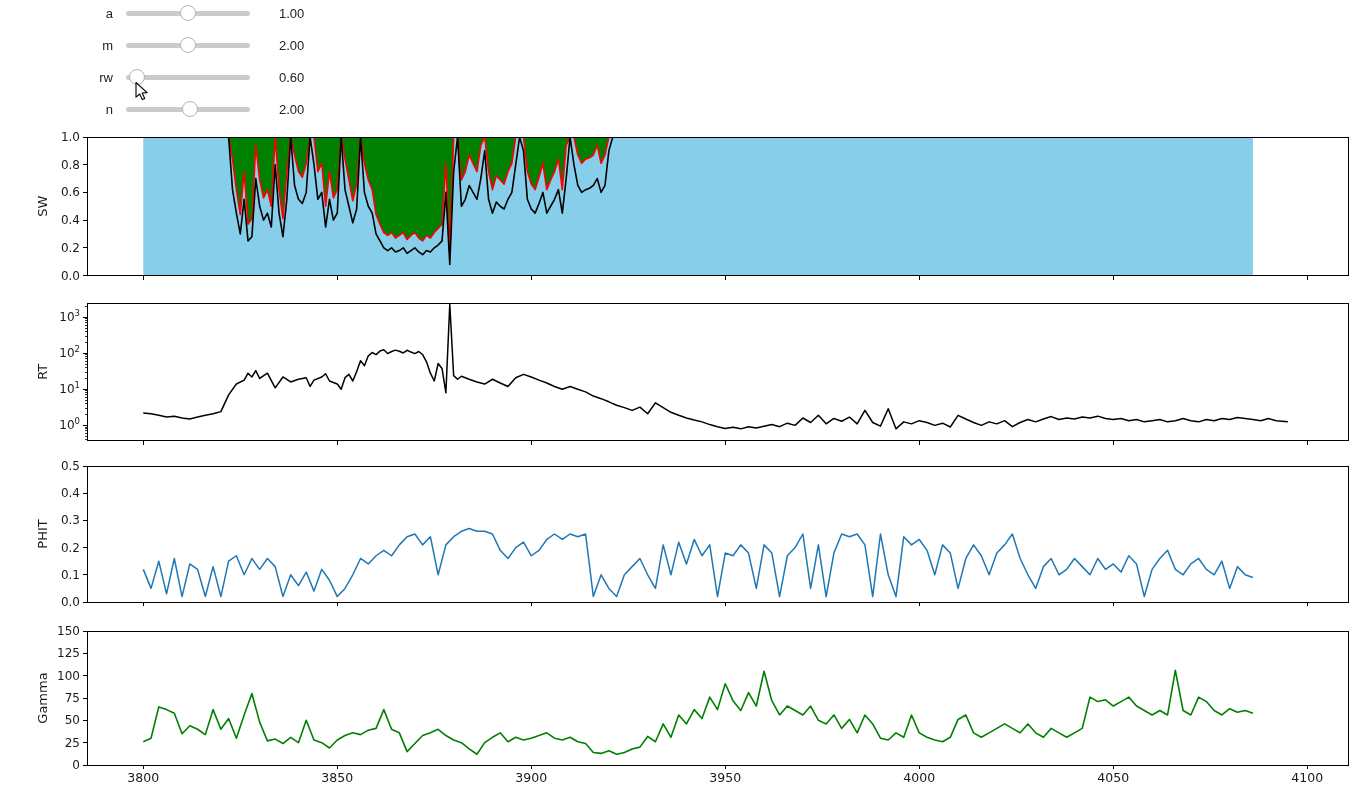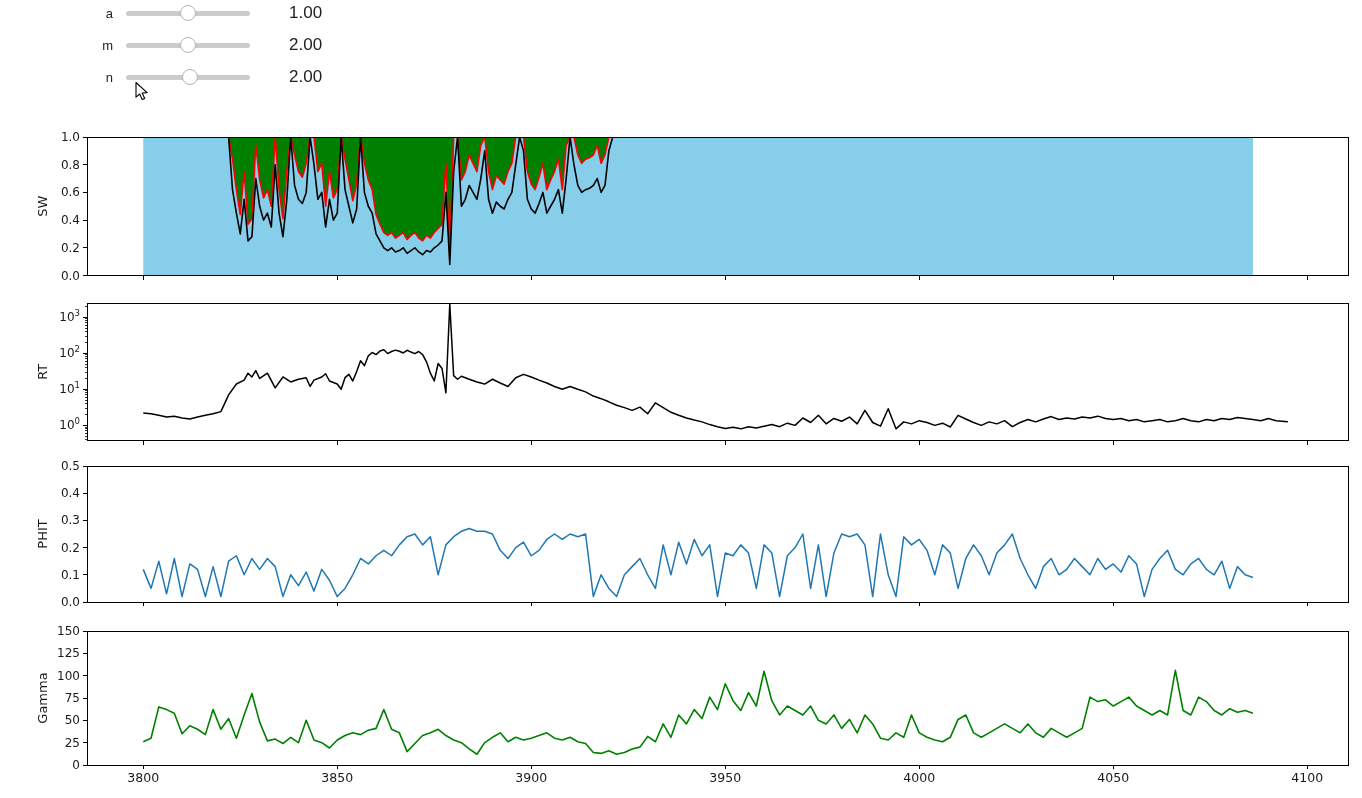--- a/index.html
+++ b/index.html
@@ -6,21 +6,21 @@
   body{width:1362px;height:798px;overflow:hidden;position:relative;
        font-family:"Liberation Sans",sans-serif;}
   .slider-panel{position:absolute;left:0;top:-3px;}
   .srow{display:flex;align-items:center;height:32px;}
   .slabel{display:inline-block;width:113px;text-align:right;font-size:13px;color:#222;
           padding-right:0;}
   .strack{position:relative;width:124px;height:5px;background:#cbcbcb;border-radius:3px;
           margin-left:13px;cursor:pointer;}
   .shandle{position:absolute;top:-6px;width:16px;height:16px;border-radius:50%;
            background:#ffffff;border:1px solid #b4b4b4;box-sizing:border-box;}
-  .svalue{margin-left:39px;font-size:17px;color:#222;}
+  .svalue{margin-left:29px;font-size:13px;color:#222;}
   .cursor{position:absolute;left:135px;top:82px;}
   .figure{position:absolute;left:0;top:125px;}
   svg text{font-family:"DejaVu Sans","Liberation Sans",sans-serif;}
 </style>
 </head>
 <body>
 
 <div class="slider-panel">
   <div class="srow">
     <span class="slabel">a</span>
@@ -28,20 +28,27 @@
         <div class="shandle" style="left: 54px;"></div>
       </div>
     <span class="svalue">1.00</span>
   </div>
   <div class="srow">
     <span class="slabel">m</span>
     <div class="strack">
         <div class="shandle" style="left: 54px;"></div>
       </div>
     <span class="svalue">2.00</span>
+  </div>
+  <div class="srow">
+    <span class="slabel">rw</span>
+    <div class="strack">
+        <div class="shandle" style="left: 3.24px;"></div>
+      </div>
+    <span class="svalue">0.60</span>
   </div>
   <div class="srow">
     <span class="slabel">n</span>
     <div class="strack">
         <div class="shandle" style="left: 56.16px;"></div>
       </div>
     <span class="svalue">2.00</span>
   </div>
 </div>
 

